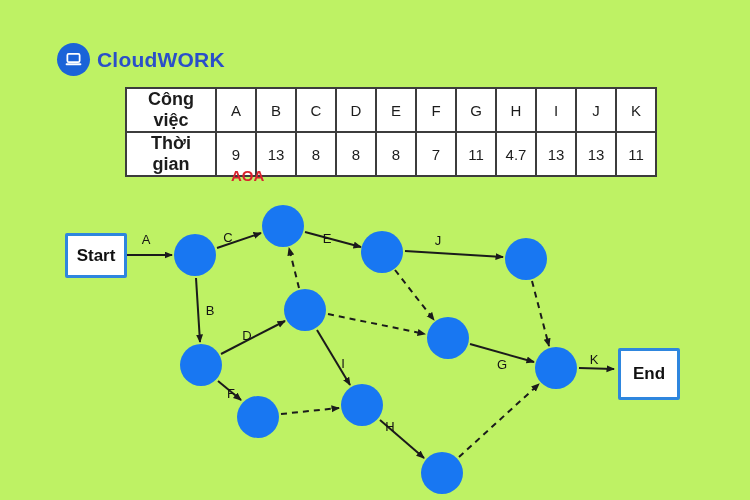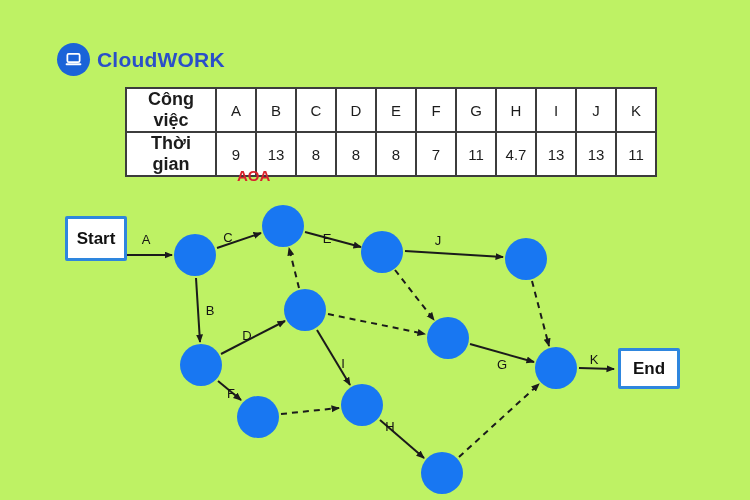--- a/index.html
+++ b/index.html
@@ -19,29 +19,29 @@
     position:absolute;left:125px;top:87px;border-collapse:collapse;
     background:#fff;color:#1c1c1c;
   }
   .task-table th,.task-table td{
     border:2px solid #3c3c3c;text-align:center;padding:0;
     height:23px;box-sizing:content-box;
   }
   .task-table th{width:80px;font-size:18px;font-weight:700;padding:0 4px;}
   .task-table td{width:38px;font-size:15px;font-weight:400;}
   
-  .aoa-title{position:absolute;left:237px;top:167px;font-size:15px;font-weight:800;color:#d9232e;z-index:3;text-align:right;}
+  .aoa-title{position:absolute;left:231px;top:167px;font-size:15px;font-weight:800;color:#d9232e;z-index:3;text-align:right;}
   .diagram-svg{position:absolute;left:0;top:0;z-index:1;}
   .term-box{
     position:absolute;z-index:2;background:#ffffff;border:3px solid #2e86de;
     display:flex;align-items:center;justify-content:center;
     font-size:17px;font-weight:800;color:#111;box-sizing:border-box;border-radius:2px;
   }
-  .start-box{left:65px;top:216px;width:62px;height:45px;}
-  .end-box{left:618px;top:348px;width:62px;height:41px;}
+  .start-box{left:65px;top:233px;width:62px;height:45px;}
+  .end-box{left:618px;top:348px;width:62px;height:52px;}
   .edge-label{font-size:13px;fill:#141414;font-family:"Liberation Sans",sans-serif;}
 </style>
 </head>
 <body>
 
 <div class="canvas">
 
   <div class="logo">
     <span class="logo-badge">
       <svg viewBox="0 0 24 24" width="21" height="21" aria-hidden="true">

